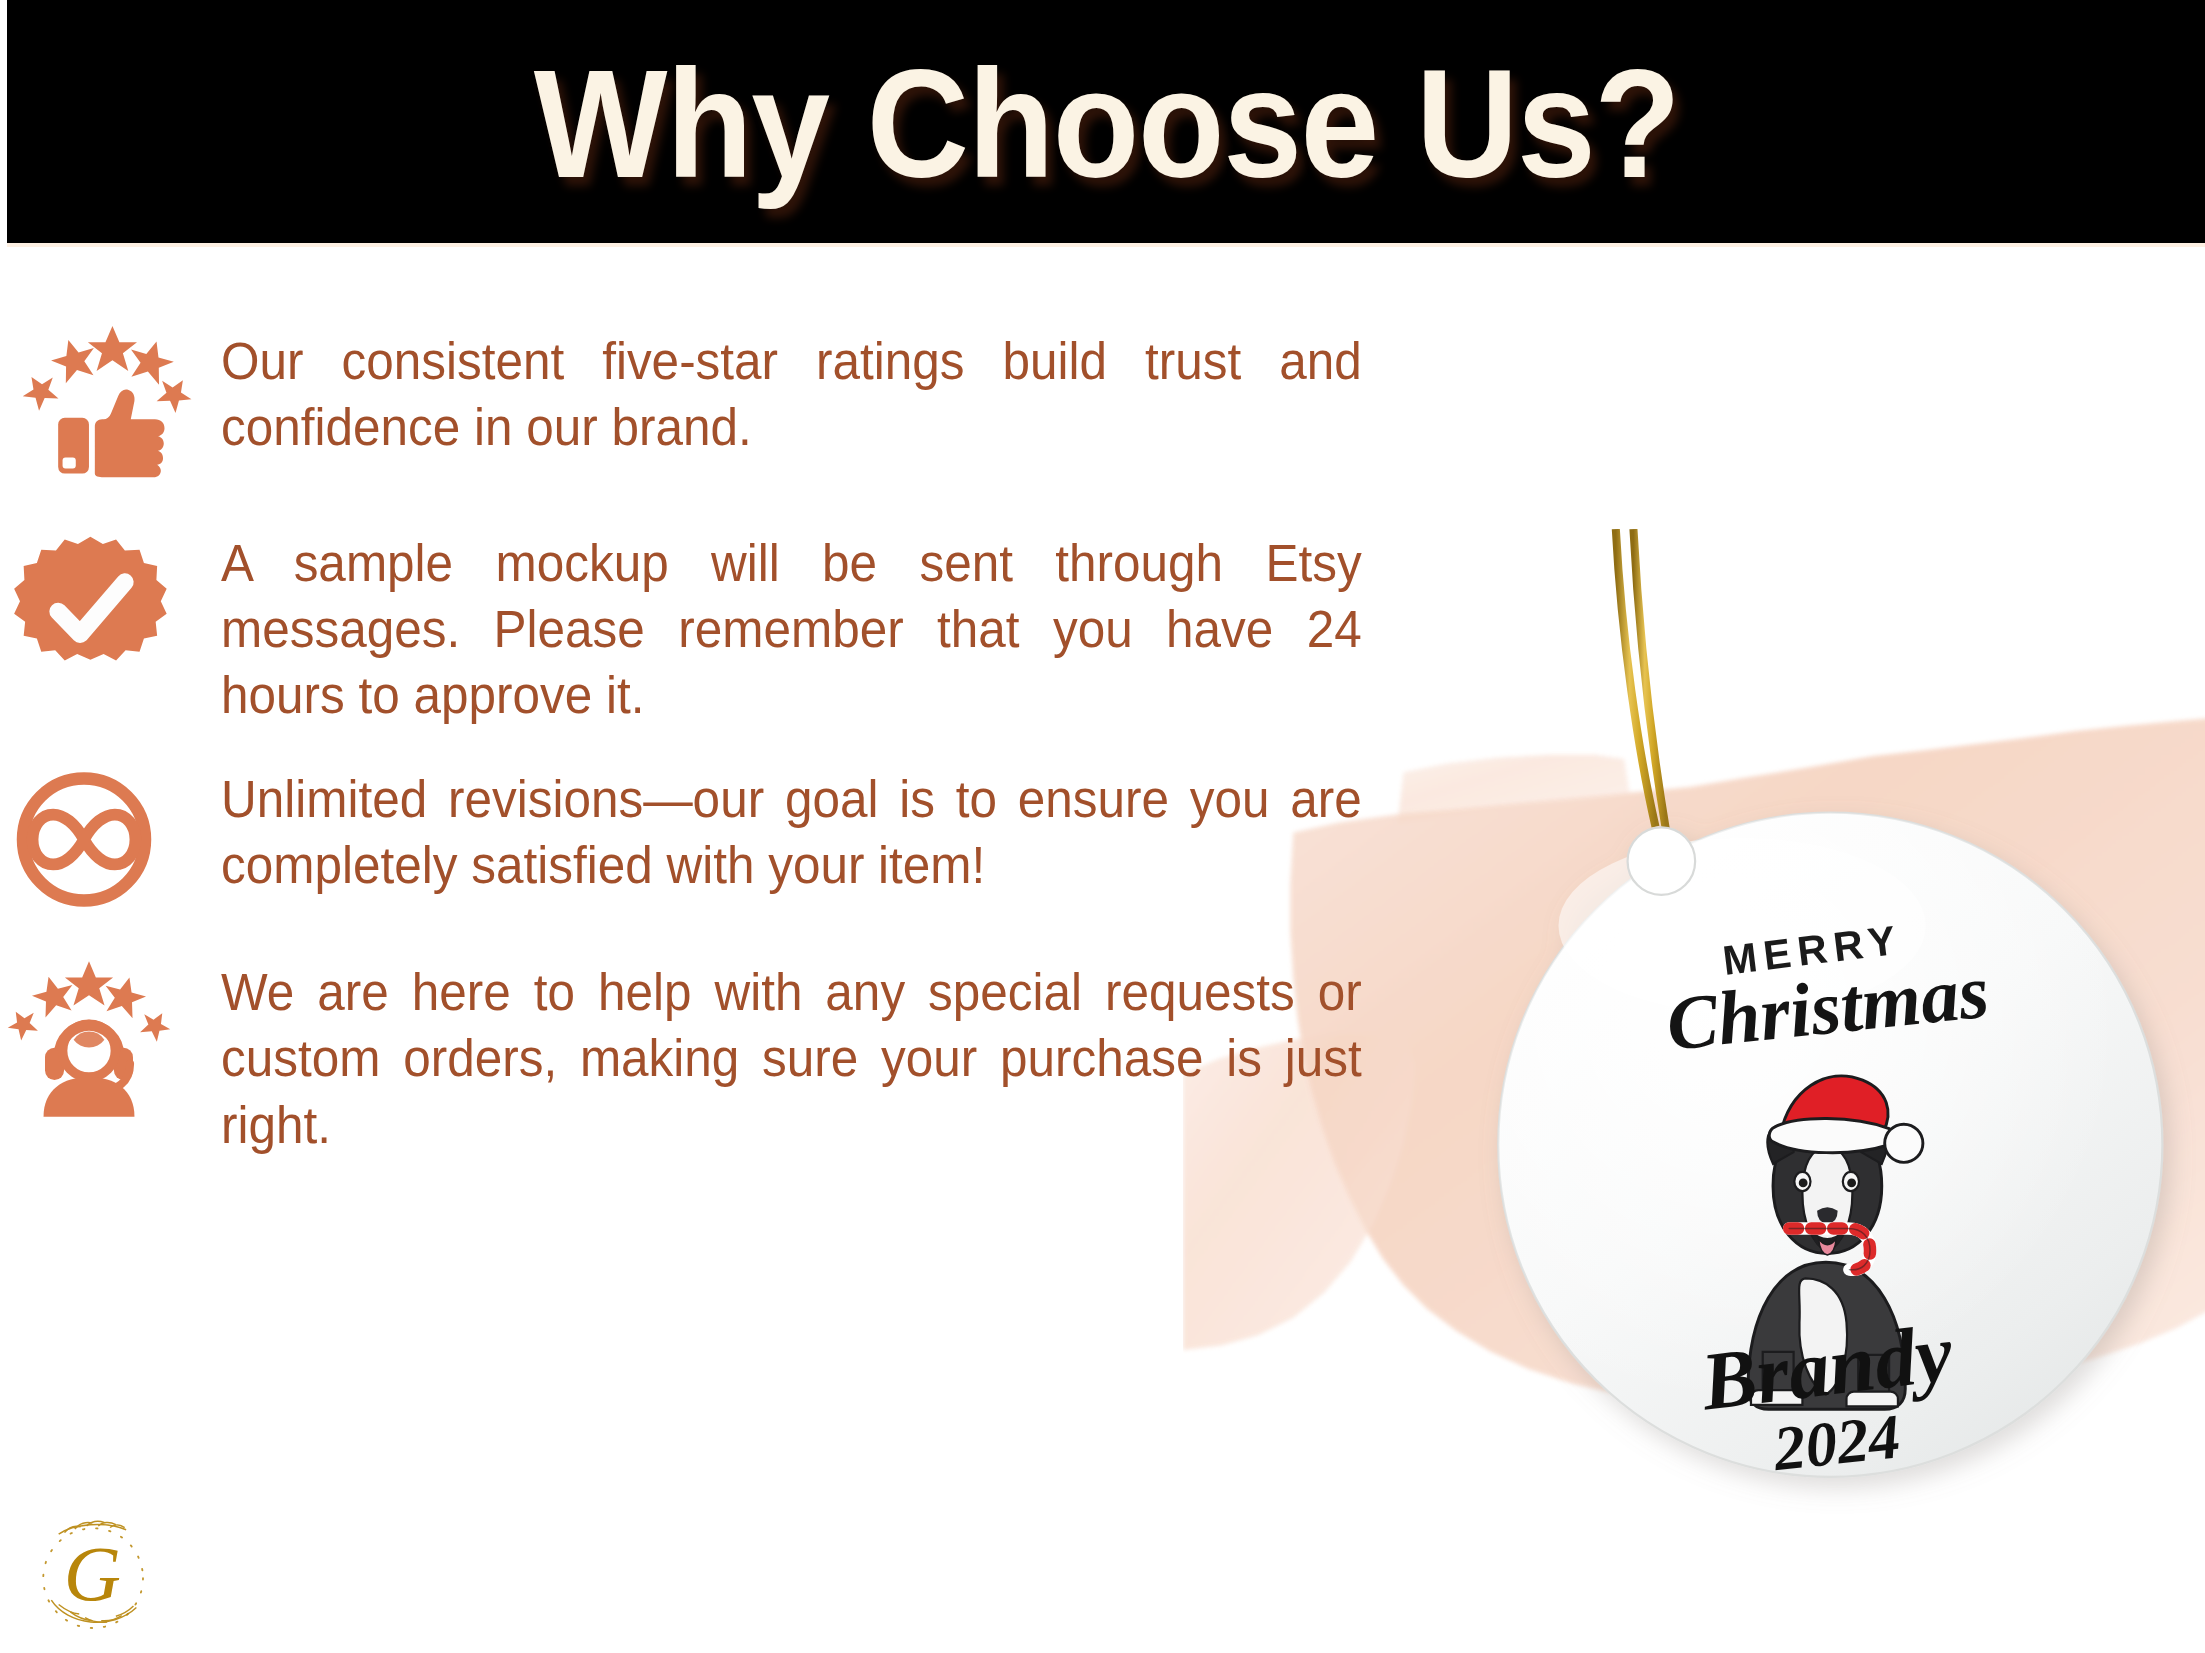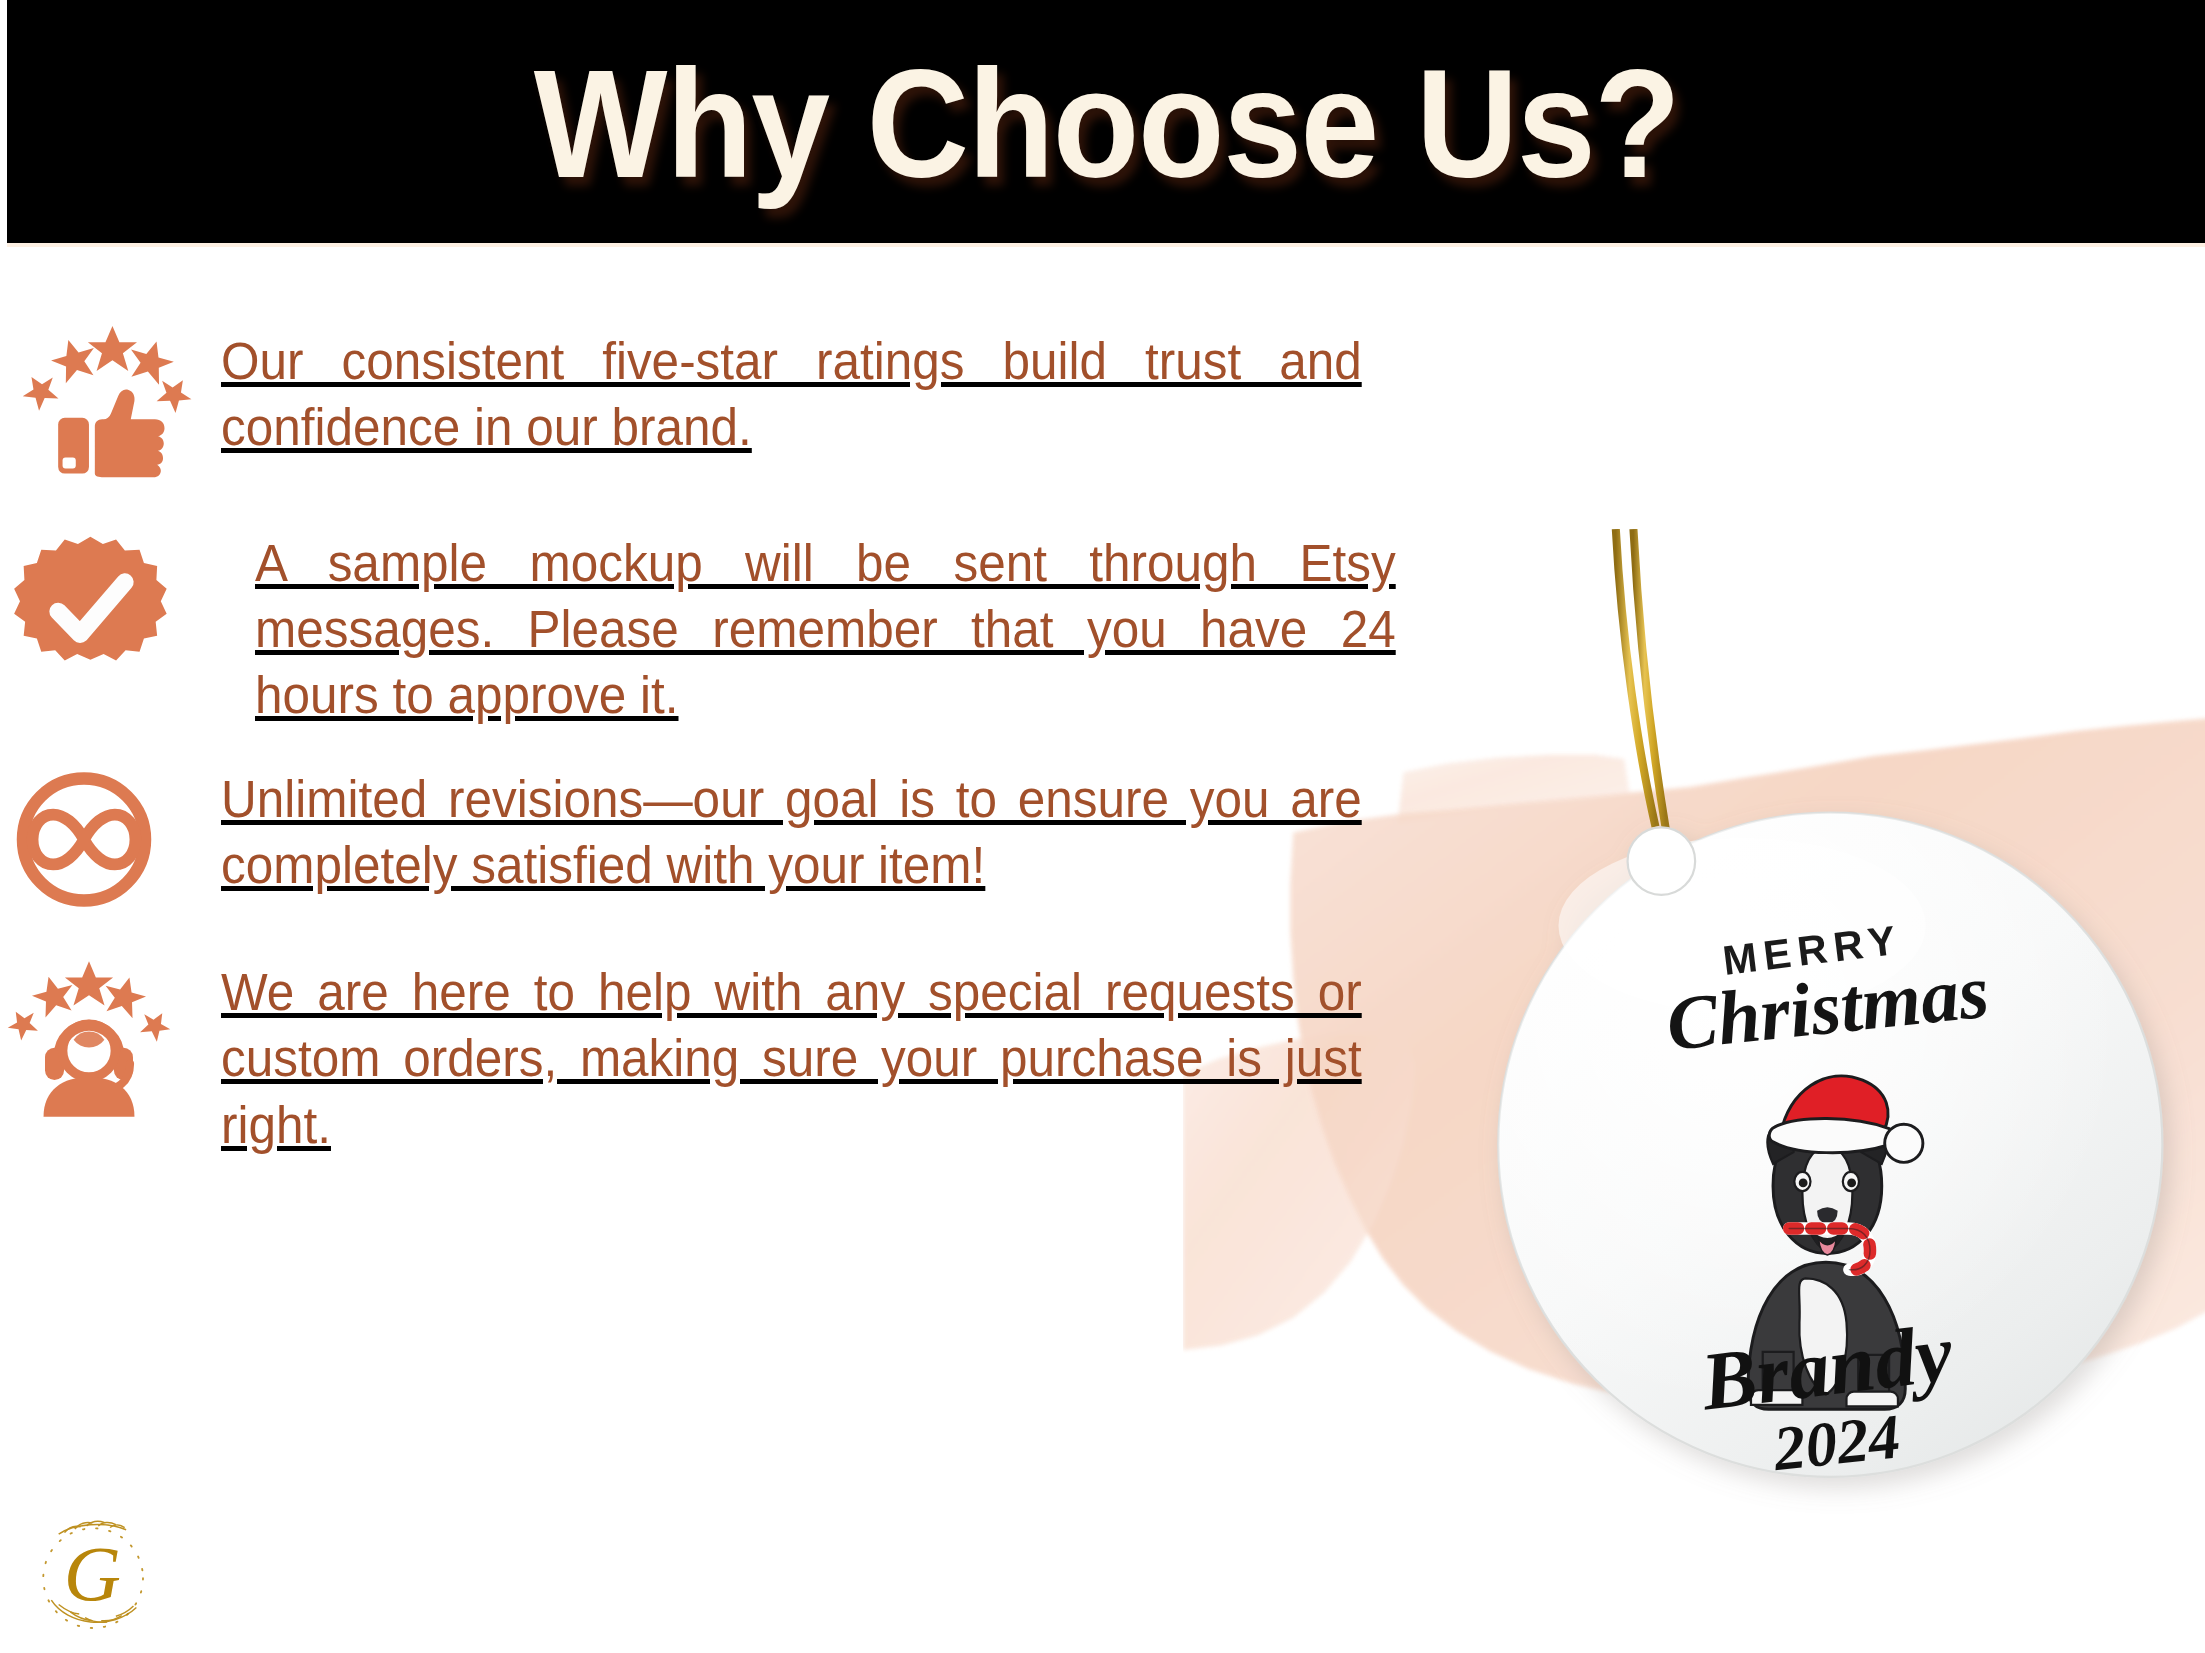--- a/index.html
+++ b/index.html
@@ -58,21 +58,20 @@
     height: 860px;
     pointer-events: none;
   }
 
   
   #benefits-list {
     position: absolute;
     left: 0px;
     top: 316px;
     width: 1478px;
-    text-decoration: underline;
   }
   .benefit-row {
     display: flex;
     align-items: flex-start;
     margin-bottom: 45px;
   }
   .benefit-icon {
     flex: 0 0 221px;
     height: 169px;
     display: flex;
@@ -92,21 +91,21 @@
     transform-origin: left top;
   }
   .benefit-text.last-line-left { text-align-last: left; }
 
   #row-1 .benefit-text { padding-top: 13.2px; }
   #row-2 .benefit-text { padding-top: 5.9px; }
   #row-3 .benefit-text { padding-top: 11.8px; }
   #row-4 .benefit-text { padding-top: 4.4px; }
 
   #row-1 { margin-bottom: 40px; }
-  #row-2 { margin-bottom: 25px; gap: 34px; }
+  #row-2 { margin-bottom: 25px; }
   #row-3 { margin-bottom: 32px; }
 
   #row-1 .benefit-icon { transform: translateX(-5.9px); }
   #row-2 .benefit-icon { transform: translateX(-20.6px); }
   #row-3 .benefit-icon { transform: translateX(-26.5px); }
   #row-4 .benefit-icon { transform: translateX(-22px); }
 
   #row-1 .benefit-text { width: 1176px; max-width: 1176px; flex: 0 0 1176px; }
   #row-2 .benefit-text { width: 1176px; max-width: 1176px; flex: 0 0 1176px; }
   #row-3 .benefit-text { width: 1176px; max-width: 1176px; flex: 0 0 1176px; }

